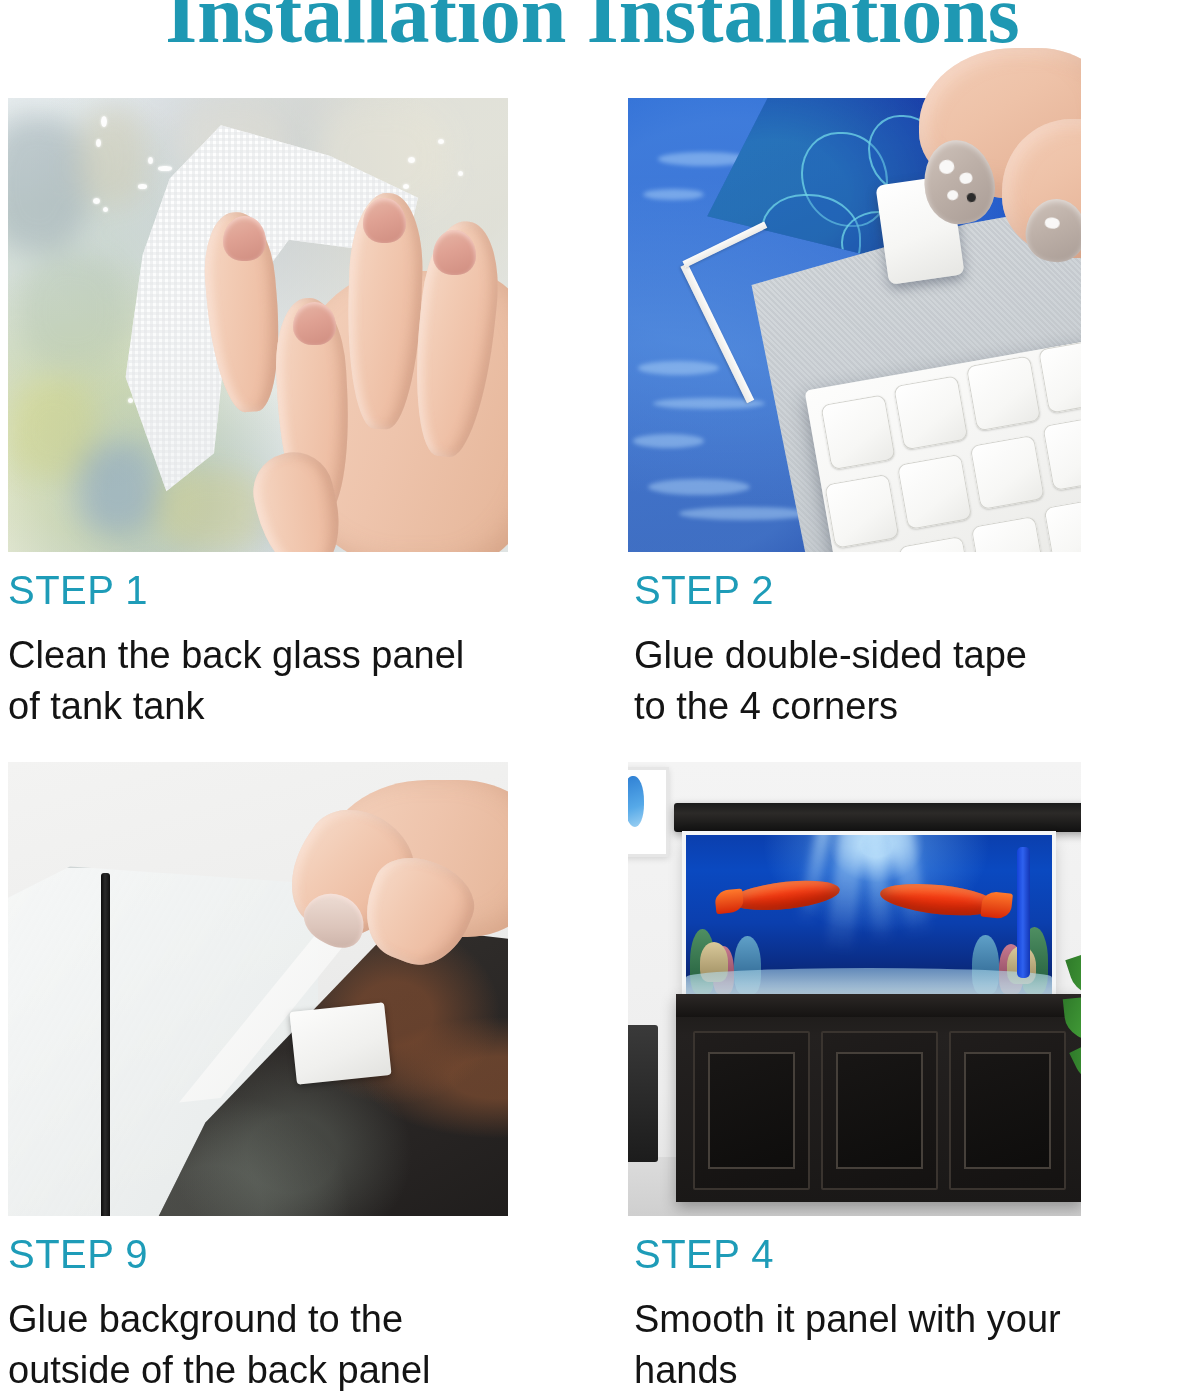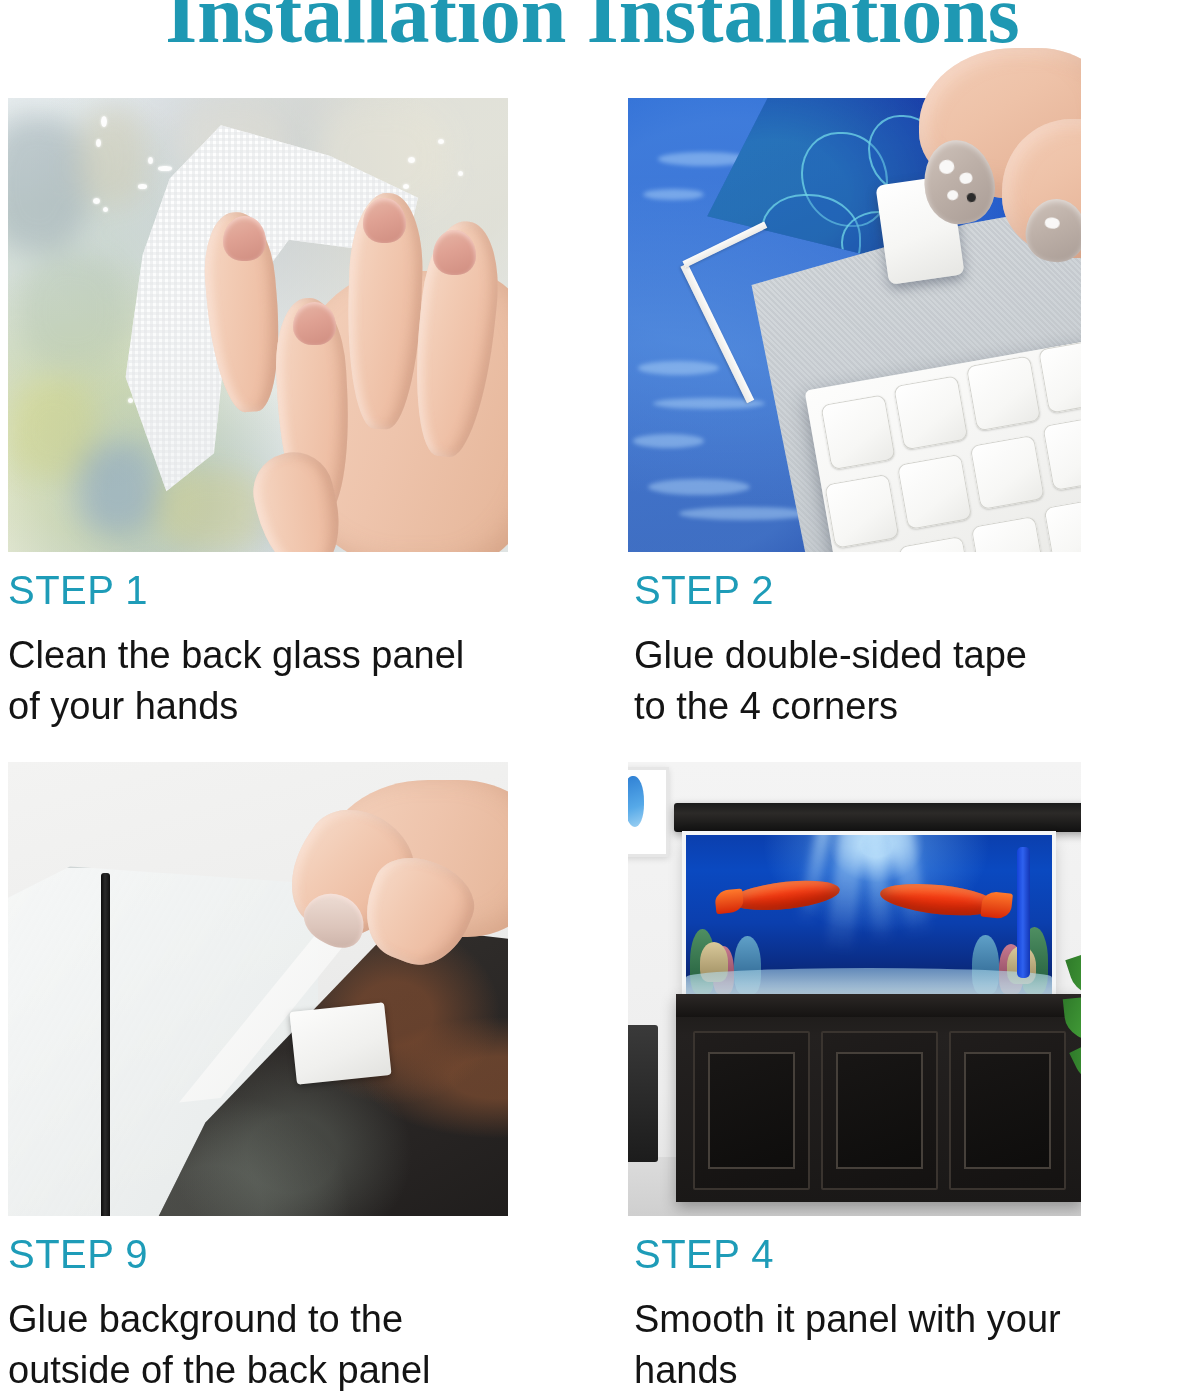--- a/index.html
+++ b/index.html
@@ -357,21 +357,21 @@
           <div class="nail" style="left:71%; top:22%; width:8.5%; height:10%;"></div>
           <div class="finger" style="left:82%; top:27%; width:15%;  height:52%; transform: rotate(6deg);"></div>
           <div class="nail" style="left:85%; top:29%; width:8.5%; height:10%;"></div>
           <div class="finger" style="left:50%; top:78%; width:16%;  height:26%; transform: rotate(-14deg);"></div>
         </div>
       </div>
     </div>
     <div class="step-label" style="left:8px; top:568px;">STEP 1</div>
     <div class="step-body" style="left:8px; top:630px; width:540px;">
       <div>Clean the back glass panel</div>
-      <div>of your hands</div>
+      <div>of tank tank</div>
     </div>
   </div>
 
   <div class="cell">
     <div class="photo" style="left:628px; top:98px; width:508px; height:454px; background:#123aa0;">
       <div class="photo-inner">
         <div class="p2-bg"></div>
         <div class="p2-caustics">
           <i style="left:6%;  top:12%; width:18%; height:3%;"></i>
           <i style="left:3%;  top:20%; width:12%; height:2.5%;"></i>

